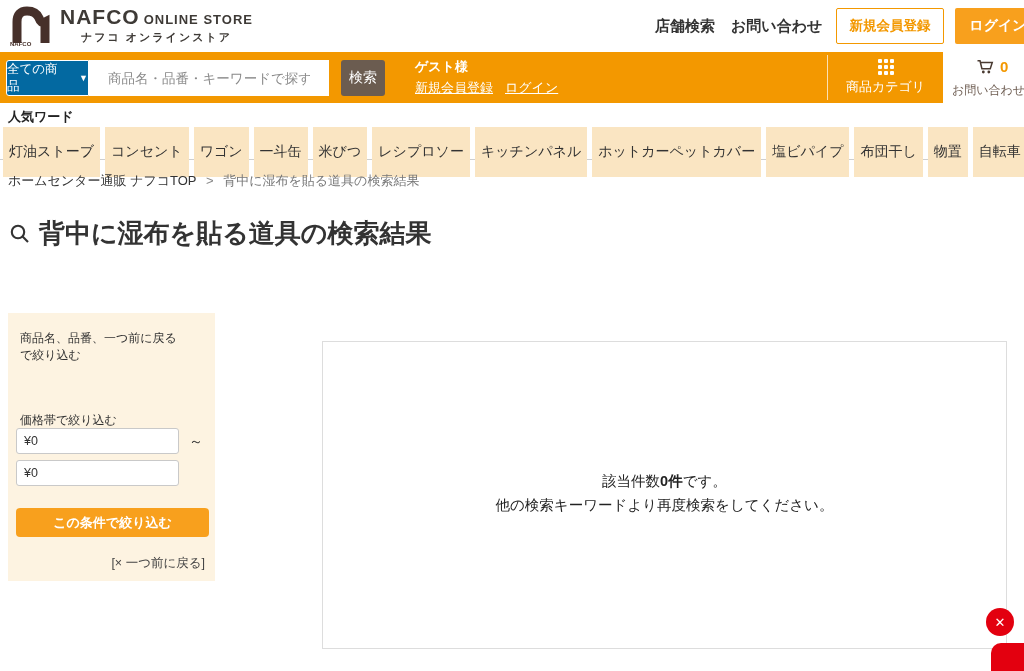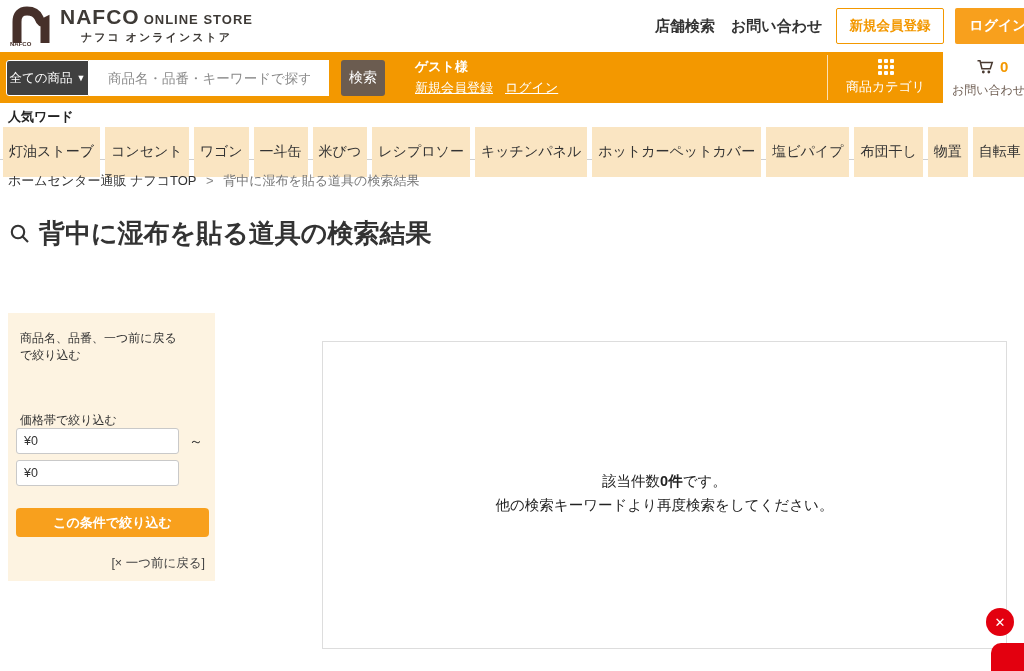--- a/index.html
+++ b/index.html
@@ -22,22 +22,22 @@
   .hlink.store{left:655px;}
   .hlink.contact{left:731px;}
   .register-btn{position:absolute;left:836px;top:8px;width:108px;height:36px;background:#fff;
     border:1px solid #f39800;color:#f39800;font-weight:bold;font-size:13.5px;border-radius:2px;cursor:pointer;
     font-family:inherit;}
   .login-btn{position:absolute;left:955px;top:8px;width:86px;height:36px;background:#f8a01d;border:none;
     color:#fff;font-weight:bold;font-size:14px;border-radius:2px;cursor:pointer;font-family:inherit;}
 
   
   .searchbar{position:absolute;left:0;top:52px;width:1024px;height:51px;background:#f39800;}
-  .cat-dd{position:absolute;left:6px;top:8px;width:81px;height:34px;background:#404040;border:1px solid #fff;
-    border-radius:3px 0 0 3px;display:flex;align-items:center;justify-content:center;gap:4px;color:#fff;
+  .cat-dd{position:absolute;left:6px;top:8px;width:81px;height:34px;background:#0369a1;border:1px solid #fff;
+    border-radius:3px 0 0 3px;display:flex;align-items:center;justify-content:center;gap:12px;color:#fff;
     font-size:12.5px;cursor:pointer;}
   .cat-dd .caret{font-size:9px;}
   .search-input{position:absolute;left:89px;top:8px;width:240px;height:36px;border:none;background:#fff;
     padding:0 19px;font-size:13.5px;font-family:inherit;color:#333;box-sizing:border-box;}
   .search-input::placeholder{color:#8a8a8a;}
   .search-btn{position:absolute;left:341px;top:8px;width:44px;height:36px;background:#6b5c50;border:none;
     border-radius:3px;color:#fff;font-size:14px;cursor:pointer;font-family:inherit;}
   .guest{position:absolute;left:415px;top:6px;color:#fff;}
   .guest-name{font-size:13px;font-weight:bold;}
   .guest-links{margin-top:3px;font-size:13px;display:flex;gap:12px;}

